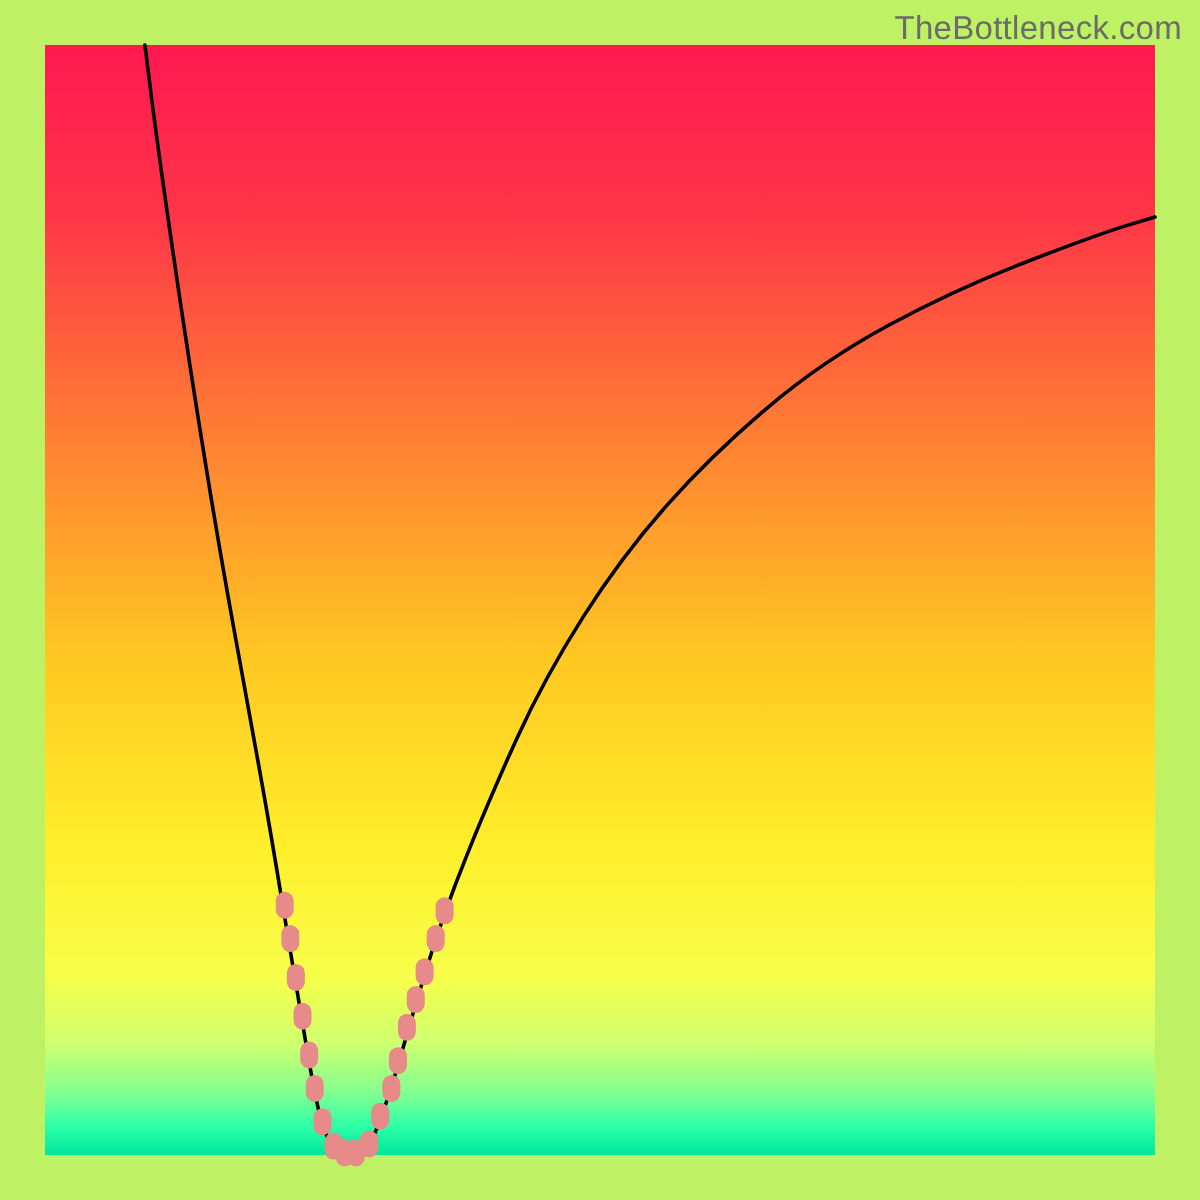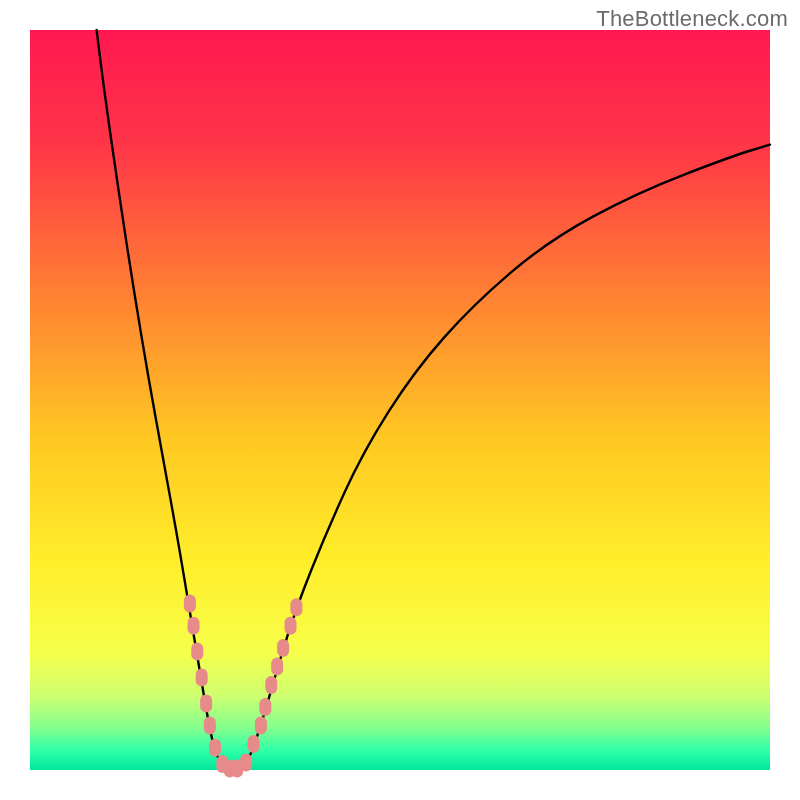--- a/index.html
+++ b/index.html
@@ -8,21 +8,21 @@
     width: 800px;
     height: 800px;
     overflow: hidden;
     background: #000;
     font-family: Arial, Helvetica, sans-serif;
   }
   .chart-outer {
     position: relative;
     width: 800px;
     height: 800px;
-    background: #ffffff;
+    background: #bef264;
   }
   .watermark {
     position: absolute;
     top: 6px;
     right: 12px;
     color: #6b6b6b;
     font-size: 22px;
     font-weight: 500;
     letter-spacing: 0.2px;
     pointer-events: none;

